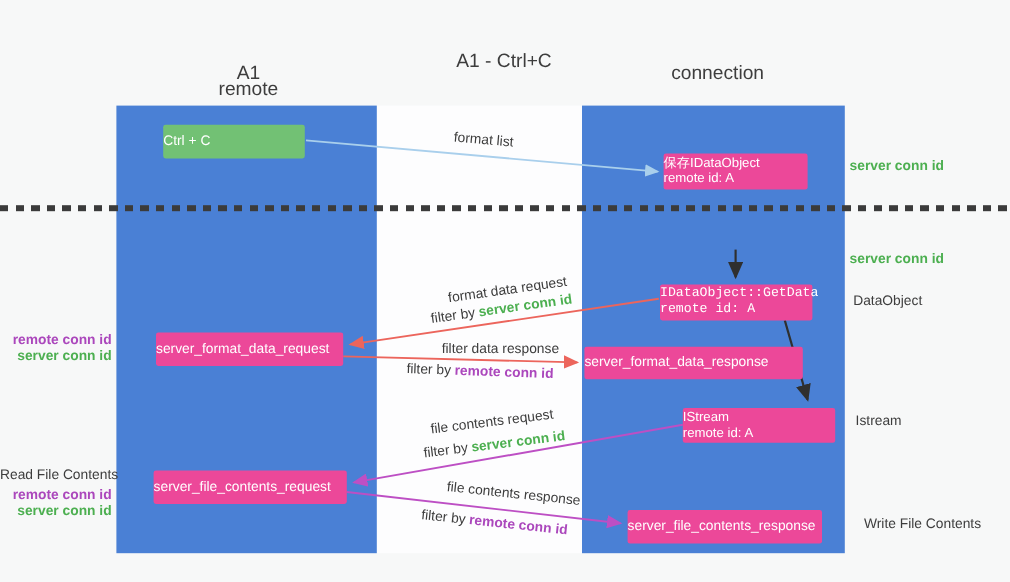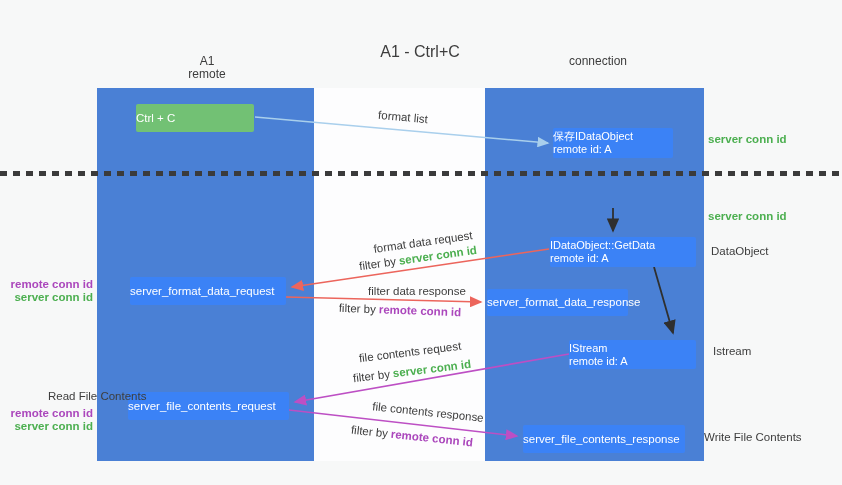--- a/index.html
+++ b/index.html
@@ -1,28 +1,28 @@
 <!DOCTYPE html>
 <html><head>
 <meta charset="utf-8">
 <style>
   html,body{margin:0;padding:0;}
   body{font-family:"Liberation Sans","DejaVu Sans",sans-serif;background:#f7f8f8;}
   .stage{position:relative;width:842px;height:485px;background:#f7f8f8;overflow:hidden;}
   .abs{position:absolute;}
   .title{left:300px;top:9px;width:240px;text-align:center;font-size:16px;line-height:21px;color:#3d3d3d;margin-top:32px;}
-  .colhead{top:55px;width:140px;text-align:center;font-size:12px;line-height:13px;color:#3d3d3d;}
+  .colhead{top:55px;width:140px;text-align:center;font-size:16px;line-height:13px;color:#3d3d3d;}
   .lifeline{top:88px;height:373px;background:#4a80d5;}
   .gap-panel{left:314px;top:88px;width:171px;height:373px;background:#fdfdfe;}
   .dotted{left:0;top:171px;width:842px;height:5px;
     background:repeating-linear-gradient(90deg,#3b3b3b 0 7px,transparent 7px 13px);}
   .node{display:flex;flex-direction:column;align-items:flex-start;justify-content:center;
     color:#ffffff;text-align:center;border-radius:2px;}
   .node.green{background:#72c174;font-size:11.5px;}
-  .node.orange{background:#3b82f6;font-size:11px;line-height:13px;}
+  .node.orange{background:#ec4899;font-size:11px;line-height:13px;}
   .node .l2{font-size:11px;}
   .alabel{white-space:nowrap;font-size:11.5px;color:#3d3d3d;}
   .alabel .green-id{color:#4caf50;font-weight:bold;margin-left:3px;}
   .alabel .purple-id{color:#ab47bc;font-weight:bold;margin-left:3px;}
   .side{font-size:11.5px;white-space:nowrap;}
   .side.green{color:#4caf50;font-weight:bold;}
   .side.purple{color:#ab47bc;font-weight:bold;}
   .side.dark{color:#3d3d3d;}
   .left-col{left:0;width:93px;text-align:right;}
   svg.arrows{position:absolute;left:0;top:0;pointer-events:none;}
@@ -77,30 +77,30 @@
   <div class="abs node green" style="left:136px;top:104px;width:118px;height:28px;">
     <div>Ctrl + C</div>
   </div>
 
   <div class="abs node orange" style="left:553px;top:128px;width:120px;height:30px;">
     <div>保存IDataObject</div>
     <div class="l2">remote id: A</div>
   </div>
 
 
-  <div class="abs node orange" style="left:550px;top:237px;width:146px;height:30px;">
+  <div class="abs node orange" style="left:550px;top:237px;width:127px;height:30px;font-family:Liberation Mono, monospace;">
     <div>IDataObject::GetData</div>
     <div class="l2">remote id: A</div>
   </div>
 
   <div class="abs node orange" style="left:130px;top:277px;width:156px;height:28px;font-size:11.5px;">
     <div>server_format_data_request</div>
   </div>
 
-  <div class="abs node orange" style="left:487px;top:289px;width:141px;height:27px;font-size:11.5px;">
+  <div class="abs node orange" style="left:487px;top:289px;width:182px;height:27px;font-size:11.5px;">
     <div>server_format_data_response</div>
   </div>
 
   <div class="abs node orange" style="left:569px;top:340px;width:127px;height:29px;">
     <div>IStream</div>
     <div class="l2">remote id: A</div>
   </div>
 
   <div class="abs node orange" style="left:523px;top:425px;width:162px;height:28px;font-size:11.5px;">
     <div>server_file_contents_response</div>
@@ -129,21 +129,21 @@
 
   <div class="abs alabel" style="left:428px;top:412px;transform:translate(-50%,-50%) rotate(6deg);">file contents response</div>
   <div class="abs alabel" style="left:412px;top:436px;transform:translate(-50%,-50%) rotate(6deg);">
     <span>filter by</span><span class="purple-id">remote conn id</span>
   </div>
 
   <div class="abs side green" style="left:708px;top:133px;">server conn id</div>
   <div class="abs side green" style="left:708px;top:210px;">server conn id</div>
   <div class="abs side dark" style="left:711px;top:245px;">DataObject</div>
   <div class="abs side dark" style="left:713px;top:345px;">Istream</div>
-  <div class="abs side dark" style="left:704px;top:431px;">Write File Contents</div>
+  <div class="abs side dark" style="left:720px;top:431px;">Write File Contents</div>
 
   <div class="abs side purple left-col" style="top:278px;">remote conn id</div>
   <div class="abs side green left-col" style="top:291px;">server conn id</div>
-  <div class="abs side dark left-col" style="top:390px;padding-left:48px;">Read File Contents</div>
+  <div class="abs side dark left-col" style="top:390px;">Read File Contents</div>
   <div class="abs side purple left-col" style="top:407px;">remote conn id</div>
   <div class="abs side green left-col" style="top:420px;">server conn id</div>
 
 </div>
 
 </body></html>

